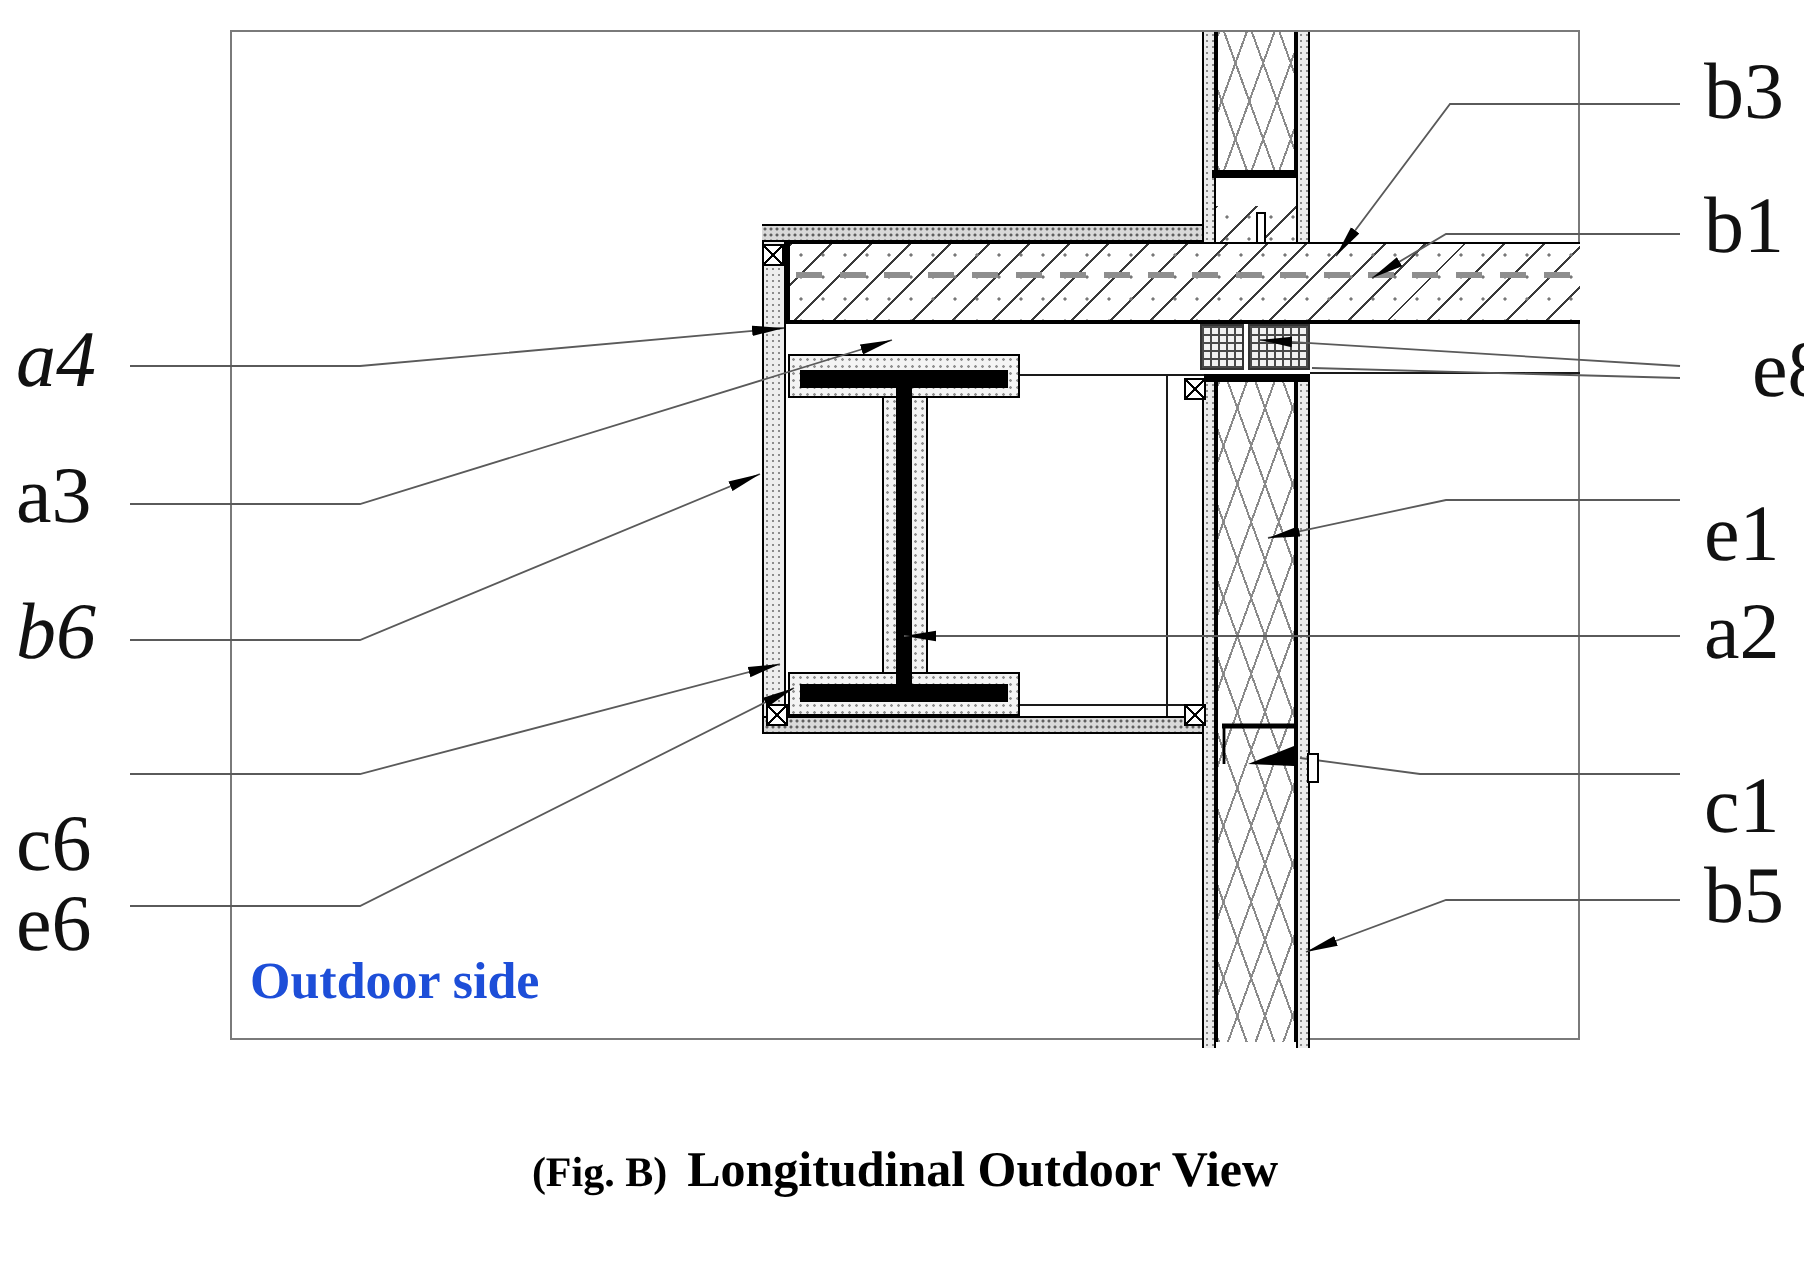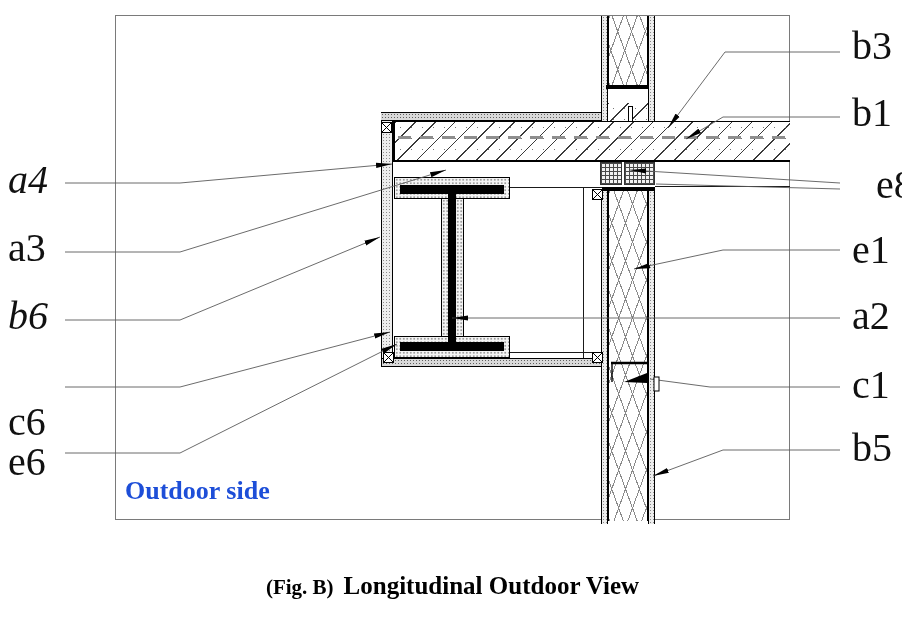--- a/index.html
+++ b/index.html
@@ -125,23 +125,23 @@
 
   <div class="callout" style="left:8px;top:160px;font-style:italic;">a4</div>
   <div class="callout" style="left:8px;top:228px;">a3</div>
   <div class="callout" style="left:8px;top:296px;font-style:italic;">b6</div>
   <div class="callout" style="left:8px;top:366px;margin-top:36px;">c6</div>
   <div class="callout" style="left:8px;top:430px;margin-top:12px;">e6</div>
 
   <div class="callout" style="left:852px;top:26px;">b3</div>
   <div class="callout" style="left:852px;top:93px;">b1</div>
   <div class="callout" style="left:876px;top:165px;">e8</div>
-  <div class="callout" style="left:852px;top:230px;">e1</div>
+  <div class="callout" style="left:852px;top:247px;">e1</div>
   <div class="callout" style="left:852px;top:296px;">a2</div>
-  <div class="callout" style="left:852px;top:365px;">c1</div>
+  <div class="callout" style="left:852px;top:383px;">c1</div>
   <div class="callout" style="left:852px;top:428px;">b5</div>
 
   <div class="sidetext" style="left:125px;top:478px;">Outdoor side</div>
 
   <div class="caption">
     <span class="figlab">(Fig. B)</span><span class="figtitle">Longitudinal Outdoor View</span>
   </div>
 
 </div>
 

